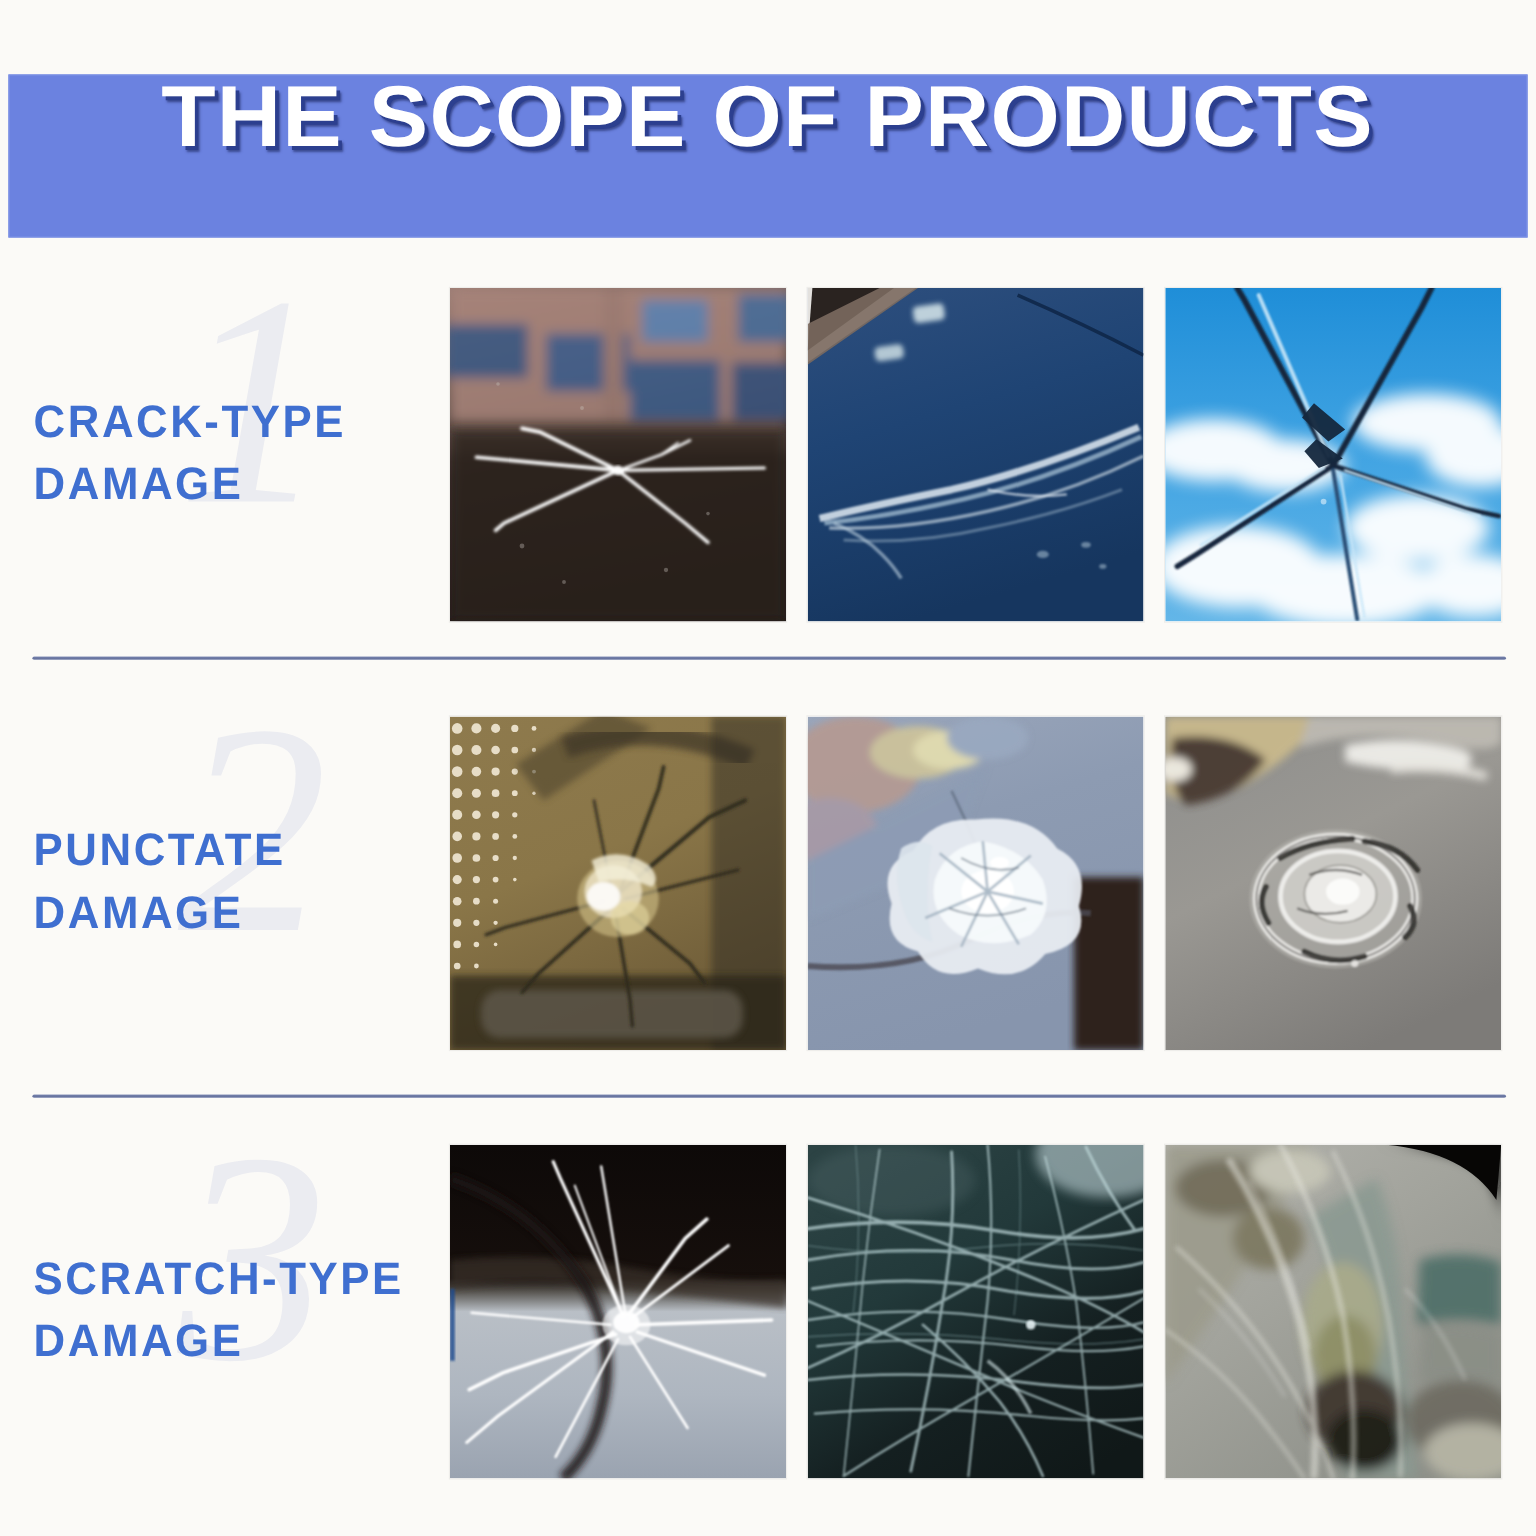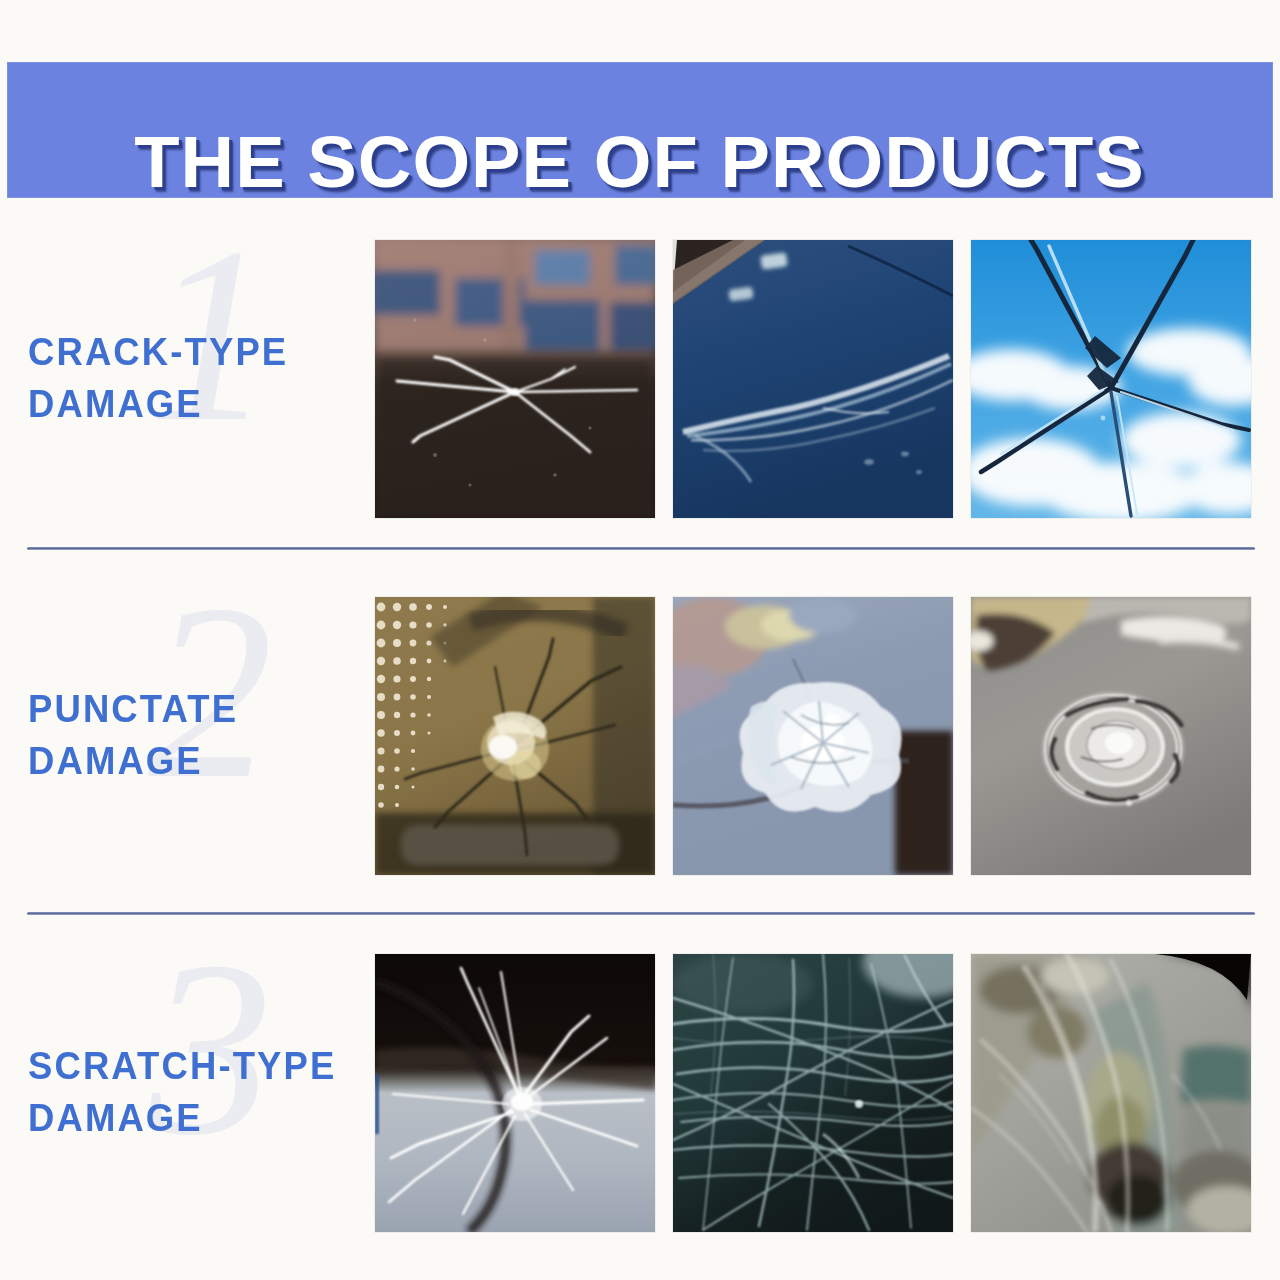--- a/index.html
+++ b/index.html
@@ -10,21 +10,21 @@
     overflow:hidden;
     position:relative;
   }
   .page{position:absolute;inset:0;}
 
   
   .banner{
     position:absolute;left:7px;top:62px;width:1266px;height:136px;
     background:#6b82e0;
     box-shadow:inset 0 0 0 1px #7f93e6;
-    display:flex;align-items:flex-end;justify-content:center;
+    display:flex;align-items:flex-start;justify-content:center;
   }
   .banner-title{
     font-family:"Liberation Sans", sans-serif;
     font-weight:700;
     font-size:72px;
     letter-spacing:1px;
     color:#ffffff;
     transform:scaleX(1.03);
     text-shadow:
        3px 3px 0 #2c3f8f,

